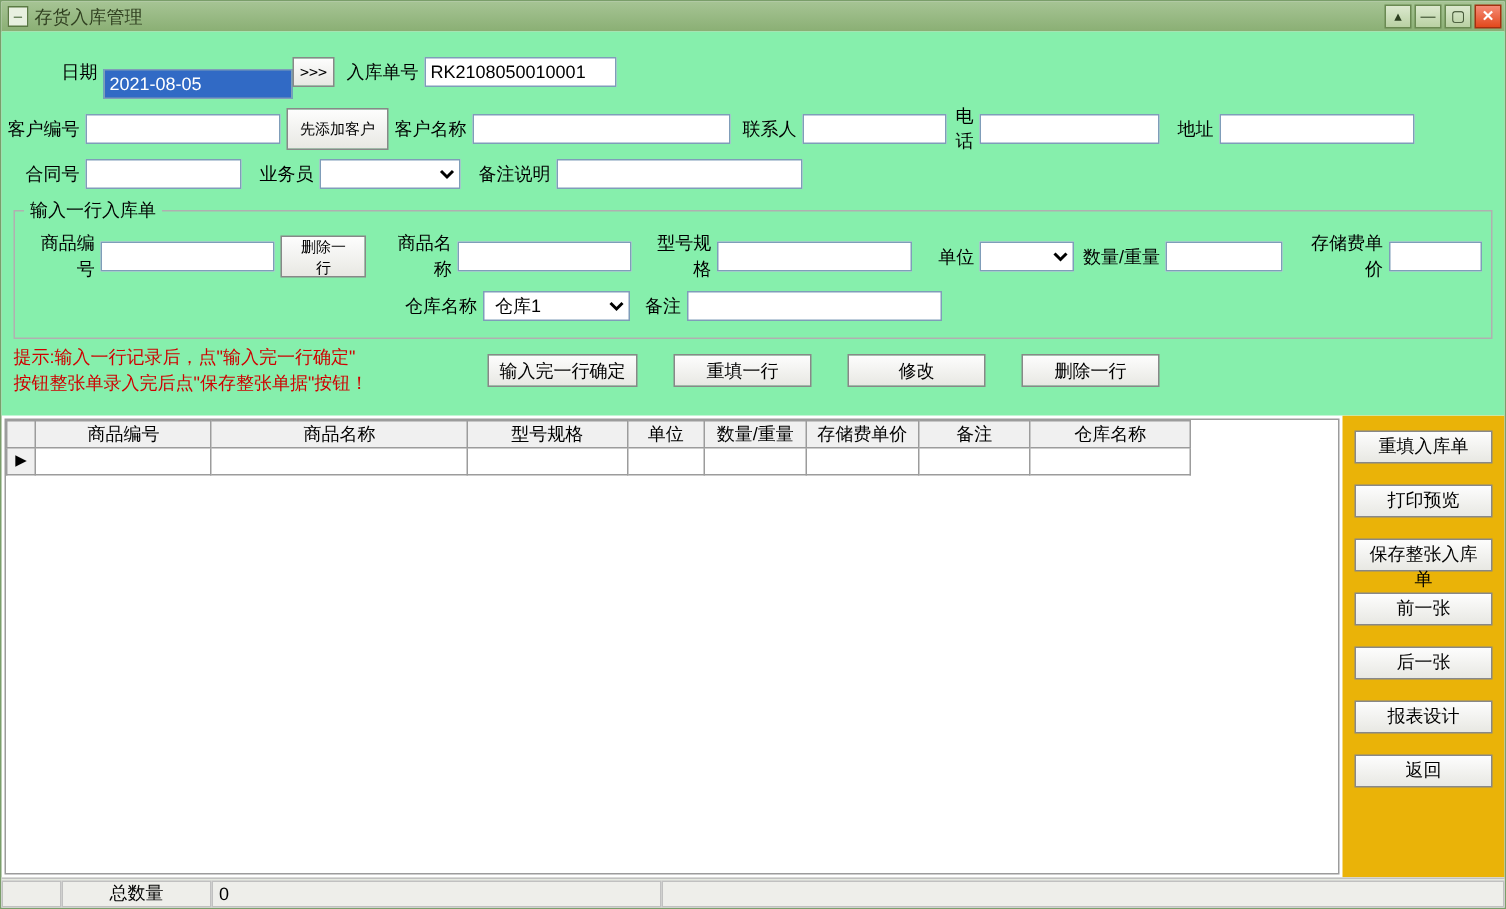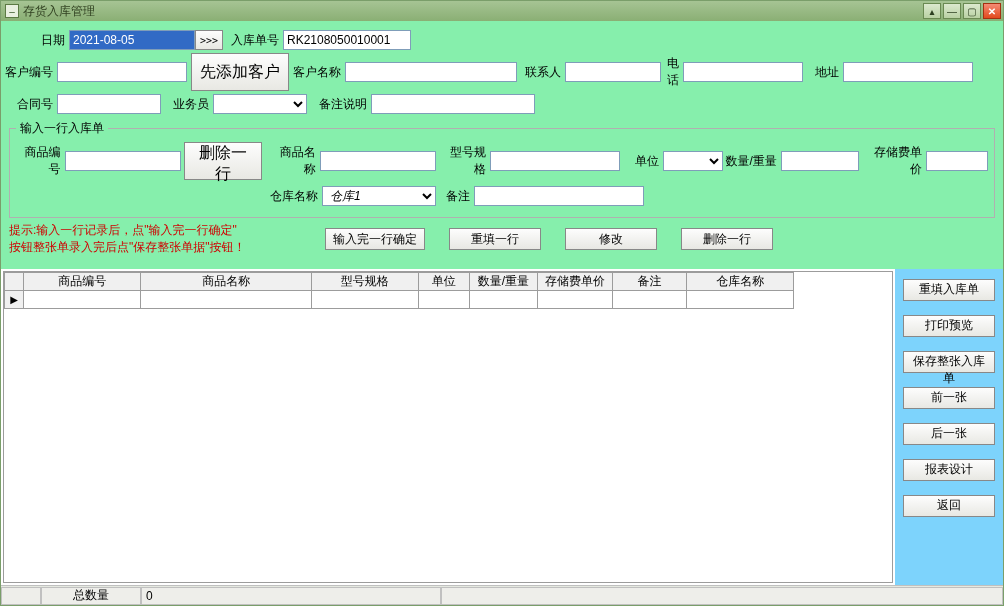--- a/index.html
+++ b/index.html
@@ -83,26 +83,26 @@
   height: 20px;
   padding: 1px 3px;
   font-family: inherit;
   font-size: 12px;
 }
 input.sel {
   background: #316ac5;
   color: #fff;
 }
 button.btn {
-  height: 38px;
+  height: 28px;
   border: 1px solid #888;
   background: linear-gradient(to bottom, #fdfdfd, #e8e8e3);
   padding: 0 8px;
   font-family: inherit;
-  font-size: 16px;
+  font-size: 10px;
   cursor: pointer;
 }
 button.ctrlbtn {
   height: 22px;
   width: 92px;
   border: 1px solid #888;
   background: linear-gradient(to bottom, #fdfdfd, #e8e8e3);
   font-family: inherit;
   font-size: 12px;
   cursor: pointer;
@@ -154,21 +154,21 @@
   text-align: center;
   font-weight: normal;
   background: #fff;
 }
 .grid th { background: #f0f0f0; }
 .grid .rowhandle { width: 18px; background: #f0f0f0; }
 .grid .rowhandle-cell { background: #f0f0f0; font-size: 10px; }
 
 .sidebar {
   width: 108px;
-  background: #7dd3fc;
+  background: #eab308;
   padding: 10px 0 0 0;
   display: flex;
   flex-direction: column;
   gap: 14px;
   align-items: center;
 }
 
 .statusbar {
   height: 20px;
   background: #e5e9e0;
@@ -198,21 +198,21 @@
       <div class="tbtn">—</div>
       <div class="tbtn">▢</div>
       <div class="tbtn close">✕</div>
     </div>
   </div>
 
   <div class="form-area">
 
     <div class="row" style="padding-left:24px;">
       <span class="label w40">日期</span>
-      <input class="text sel" style="width: 126px;" value="2021-08-05">
+      <input class="text sel" style="width: 126px; margin-top: 16px;" value="2021-08-05">
       <button class="goto">&gt;&gt;&gt;</button>
       <span style="width:8px;"></span>
       <span class="label">入库单号</span>
       <input class="text" style="width: 128px;" value="RK2108050010001">
     </div>
 
     <div class="row">
       <span class="label w50">客户编号</span>
       <input class="text" style="width: 130px;" value="">
       <span style="width:4px;"></span>
@@ -255,21 +255,21 @@
         <span class="label w40">单位</span>
         <select class="text" style="width:64px;"><option></option></select>
         <span class="label" style="width:62px;">数量/重量</span>
         <input class="text" style="width: 78px;" value="">
         <span style="width:8px;"></span>
         <span class="label">存储费单价</span>
         <input class="text" style="width: 62px;" value="">
       </div>
       <div class="row" style="margin-top:6px; padding-left:254px;">
         <span class="label">仓库名称</span>
-        <select class="text" style="width:114px;font-style:italic;"><option>仓库1</option></select>
+        <select class="text" style="width:98px;"><option>仓库1</option></select>
         <span style="width:10px;"></span>
         <span class="label">备注</span>
         <input class="text" style="width: 170px;" value="">
       </div>
     </fieldset>
 
     <div class="row" style="margin-top:4px; align-items:flex-start;">
       <div class="hint" style="width:300px; padding-left:4px;">
         <div>提示:输入一行记录后，点"输入完一行确定"</div>
         <div>按钮整张单录入完后点"保存整张单据"按钮！</div>

